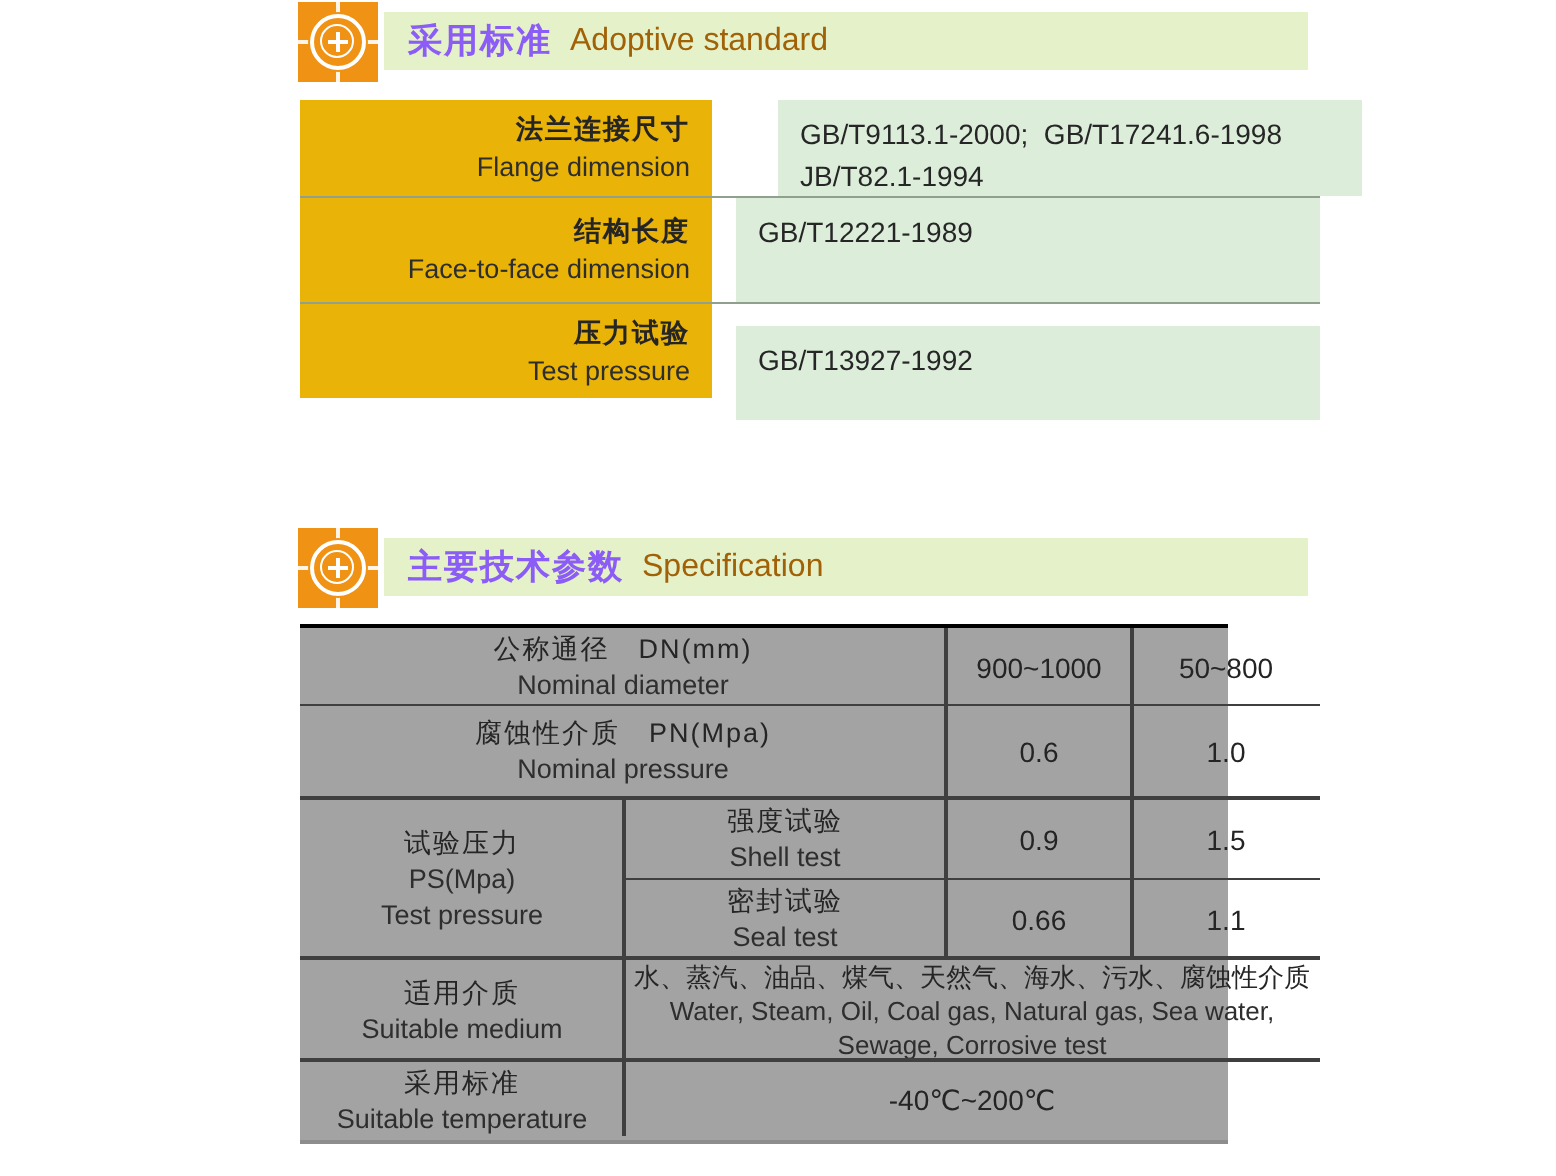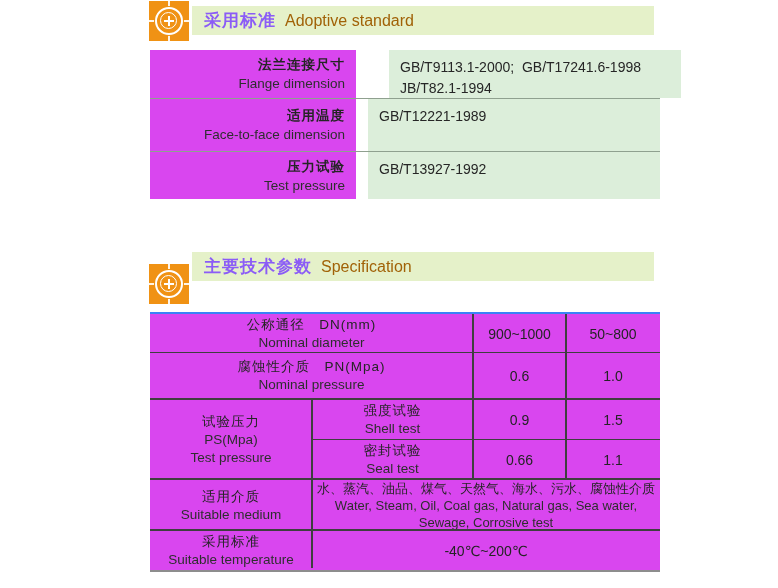--- a/index.html
+++ b/index.html
@@ -23,33 +23,33 @@
   .tgt .hline{position:absolute;left:0;top:19px;width:40px;height:2px;background:#ffffff;opacity:.9;}
   .tgt .vline{position:absolute;top:0;left:19px;width:2px;height:40px;background:#ffffff;opacity:.9;}
   .tgt .disc{position:absolute;left:5px;top:5px;width:30px;height:30px;border-radius:50%;background:#f09214;}
   .tgt .ring1{position:absolute;left:6px;top:6px;width:24px;height:24px;border:2px solid #ffffff;border-radius:50%;}
   .tgt .ring2{position:absolute;left:11px;top:11px;width:15px;height:15px;border:1px solid #ffffff;border-radius:50%;}
   .tgt .plus-h{position:absolute;left:15px;top:19px;width:10px;height:2px;background:#ffffff;}
   .tgt .plus-v{position:absolute;left:19px;top:15px;width:2px;height:10px;background:#ffffff;}
 
   
   .t1{left:150px;top:50px;width:510px;height:149px;}
-  .t1 .cellL{position:absolute;left:0;width:206px;background:#d946ef;
+  .t1 .cellL{position:absolute;left:0;width:206px;background:#eab308;
     display:flex;flex-direction:column;justify-content:center;align-items:flex-end;
     padding-right:11px;box-sizing:border-box;}
   .t1 .cellR{position:absolute;left:218px;width:292px;background:#dceeda;
     padding:7px 0 0 11px;box-sizing:border-box;}
   .t1 .zh{font-size:13.5px;font-weight:bold;color:#252525;line-height:19px;letter-spacing:1px;}
   .t1 .en{font-size:13.5px;color:#2e2e2e;line-height:19px;}
   .t1 .val{font-size:14px;color:#262626;line-height:21px;white-space:pre-wrap;}
   .t1 .sep{position:absolute;left:0;width:510px;height:1px;background:#8fa08f;}
 
   
-  .t2{left:150px;top:312px;width:510px;height:256px;background:#d946ef;
-    border-top:2px solid #3b82f6;border-bottom:2px solid #8d8d8d;
+  .t2{left:150px;top:312px;width:464px;height:256px;background:#a3a3a3;
+    border-top:2px solid #000000;border-bottom:2px solid #8d8d8d;
     display:grid;grid-template-columns:162px 161px 93px 94px;
     grid-template-rows:39px 46px 41px 40px 51px 39px;}
   .t2 .cell{display:flex;flex-direction:column;justify-content:center;align-items:center;text-align:center;}
   .t2 .zh{font-size:13.5px;color:#252525;line-height:18px;letter-spacing:1px;}
   .t2 .en{font-size:13.5px;color:#2e2e2e;line-height:18px;letter-spacing:0;}
   .t2 .val{font-size:14px;color:#242424;}
   .t2 .small{font-size:13px;line-height:17px;letter-spacing:0;}
   .span2c{grid-column:1 / 3;}
   .span3c{grid-column:2 / 5;}
   .rowspan2{grid-row:3 / 5;grid-column:1 / 2;}
@@ -79,47 +79,47 @@
     <span class="zh">法兰连接尺寸</span>
     <span class="en">Flange dimension</span>
   </div>
   <div class="cellR" style="top:0;height:48px;margin-left:21px;">
     <div class="val">GB/T9113.1-2000;&nbsp; GB/T17241.6-1998</div>
     <div class="val">JB/T82.1-1994</div>
   </div>
   <div class="sep" style="top:48px;"></div>
 
   <div class="cellL" style="top:49px;height:52px;">
-    <span class="zh">适用温度</span>
+    <span class="zh">结构长度</span>
     <span class="en">Face-to-face dimension</span>
   </div>
   <div class="cellR" style="top:49px;height:52px;">
     <div class="val">GB/T12221-1989</div>
   </div>
   <div class="sep" style="top:101px;"></div>
 
   <div class="cellL" style="top:102px;height:47px;">
     <span class="zh">压力试验</span>
     <span class="en">Test pressure</span>
   </div>
-  <div class="cellR" style="top:102px;height:47px;">
+  <div class="cellR" style="top:113px;height:47px;">
     <div class="val">GB/T13927-1992</div>
   </div>
 </div>
 
 <div class="abs tgt" style="top:264px;">
   <span class="hline"></span>
     <span class="vline"></span>
   <span class="disc"></span>
     <span class="ring1"></span>
     <span class="ring2"></span>
   <span class="plus-h"></span>
     <span class="plus-v"></span>
 </div>
-<div class="abs hdr-bar" style="top:252px;">
+<div class="abs hdr-bar" style="top:269px;">
   <span class="hdr-zh">主要技术参数</span>
   <span class="hdr-en">Specification</span>
 </div>
 
 <div class="abs t2">
 
   <div class="cell span2c">
     <span class="zh">公称通径　DN(mm)</span>
     <span class="en">Nominal diameter</span>
   </div>

